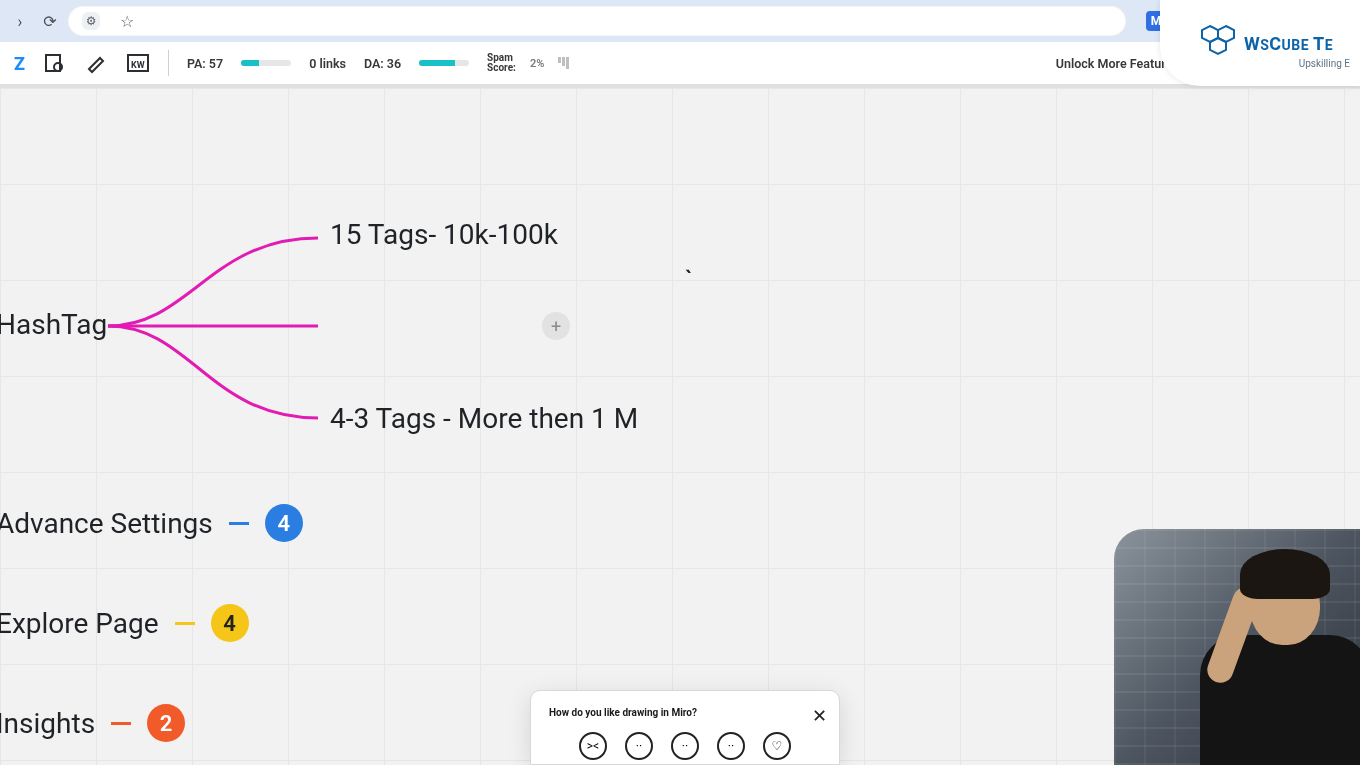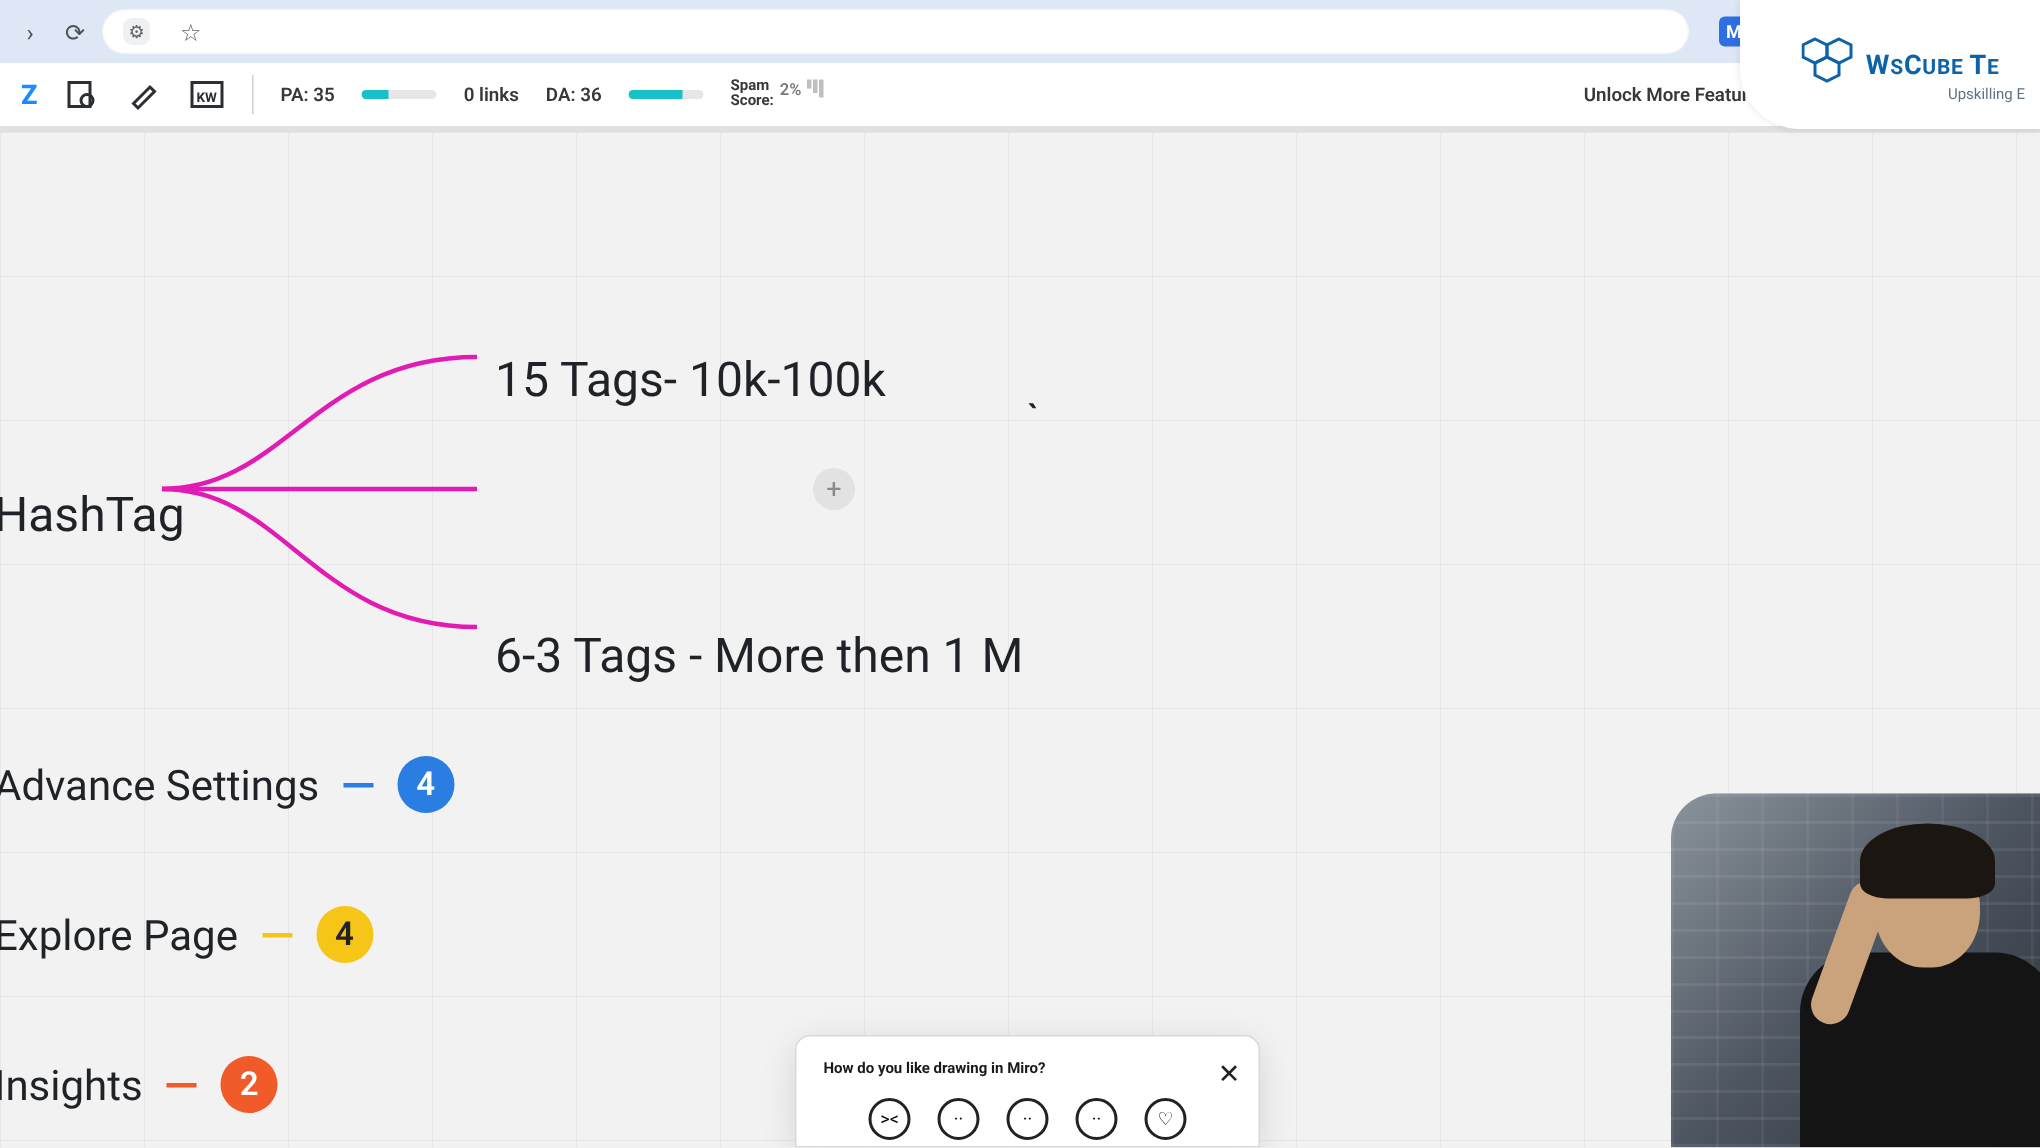--- a/index.html
+++ b/index.html
@@ -82,24 +82,23 @@
     background-image:
       linear-gradient(#e6e6e6 1px, transparent 1px),
       linear-gradient(90deg, #e6e6e6 1px, transparent 1px);
     background-size: 96px 96px;
     overflow:hidden;
   }
 
   
   .node {
     position:absolute;
-    font-size:32px; font-weight:400; color:#1f2328;
+    font-size:28px; font-weight:400; color:#1f2328;
     white-space:nowrap;
     line-height:1.1;
-    margin-top:16px;
   }
   .root-node{ left:-4px; }
 
   
   .badge-row{position:absolute;display:flex;align-items:center;gap:16px;}
   .badge-row .label{font-size:28px;color:#1f2328;}
   .badge-row .line{width:20px;height:3px;}
   .badge{width:38px;height:38px;border-radius:50%;display:flex;align-items:center;justify-content:center;
          color:#fff;font-size:22px;font-weight:600;}
   .blue{background:#2a7de1;} .yellow{background:#f5c518;color:#222;} .orange{background:#f15a29;}
@@ -179,31 +178,31 @@
       </svg>
   </span>
   <span class="tool-icon">
     <svg width="24" height="24">
         <rect x="2" y="4" width="20" height="16" fill="none" stroke="#2b2f33" stroke-width="2"></rect>
         <text x="5" y="17" font-size="9" fill="#2b2f33" font-weight="700">KW</text>
       </svg>
   </span>
   <span class="sep"></span>
 
-  <span>PA: 35</span>
+  <span>PA: 57</span>
   <span class="bar">
       <span class="fill" id="pa-fill" style="width: 35%;"></span>
     </span>
   <span>0 links</span>
   <span>DA: 36</span>
   <span class="bar">
       <span class="fill" id="da-fill" style="width: 71%;"></span>
     </span>
 
-  <span style="display:flex;align-items:flex-start;">
+  <span style="display:flex;align-items:center;gap:10px;">
     <span class="spam-lbl" style="white-space:pre;">Spam
 Score:</span>
     <span class="spam-val">2%</span>
     <span class="spam-bars">
       <span style="height:6px"></span>
         <span style="height:9px"></span>
         <span style="height:12px"></span>
     </span>
   </span>
 
@@ -235,21 +234,21 @@
     <g fill="none" stroke="#e11bb3" stroke-width="3">
       <path d="M108 238 C 190 238, 210 150, 318 150"></path>
       <line x1="108" y1="238" x2="318" y2="238"></line>
       <path d="M108 238 C 190 238, 210 330, 318 330"></path>
     </g>
   </svg>
 
   <div class="node root-node" style="top:222px;">HashTag</div>
 
   <div class="node" style="left:330px;top:132px;">15 Tags- 10k-100k</div>
-  <div class="node" style="left:330px;top:316px;">6-3 Tags - More then 1 M</div>
+  <div class="node" style="left:330px;top:316px;">4-3 Tags - More then 1 M</div>
 
   <div class="add-btn" style="left:542px;top:224px;">+</div>
 
   <span class="stray-mark" style="left:685px;top:178px;">`</span>
 
   <div class="badge-row" style="left:-4px;top:416px;">
     <span class="label">Advance Settings</span>
     <span class="line line-blue"></span>
     <span class="badge blue">4</span>
   </div>

